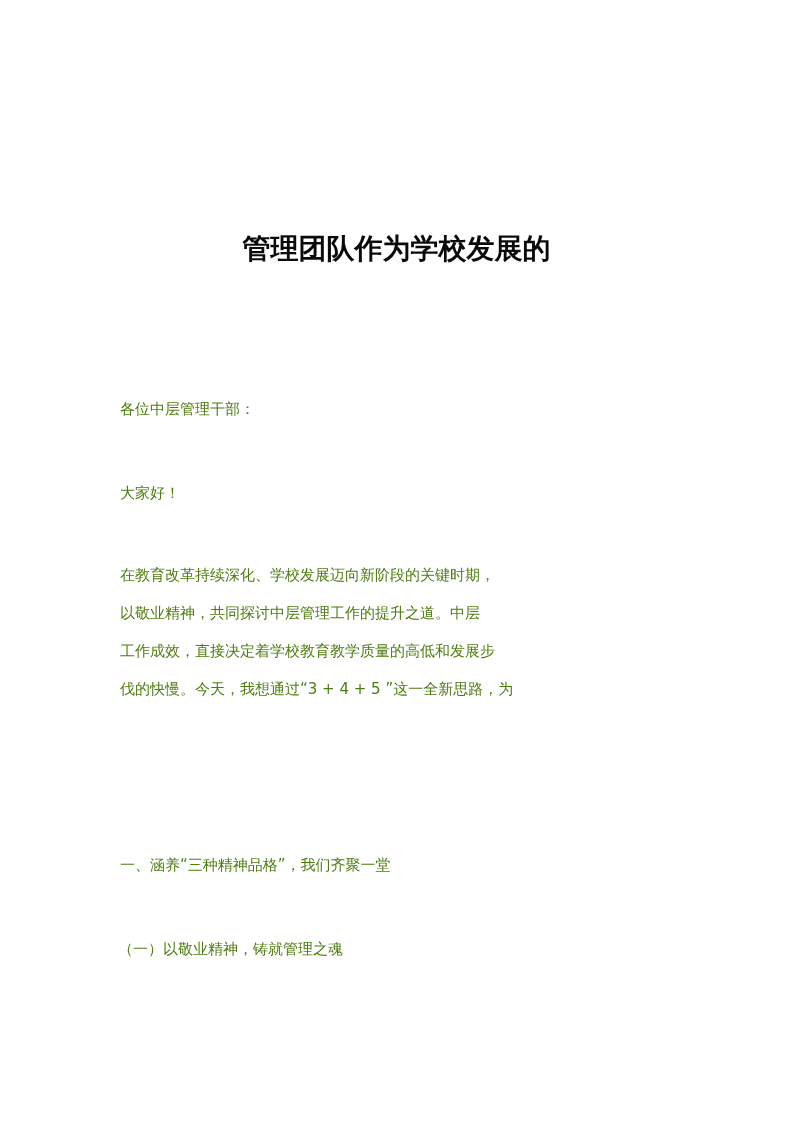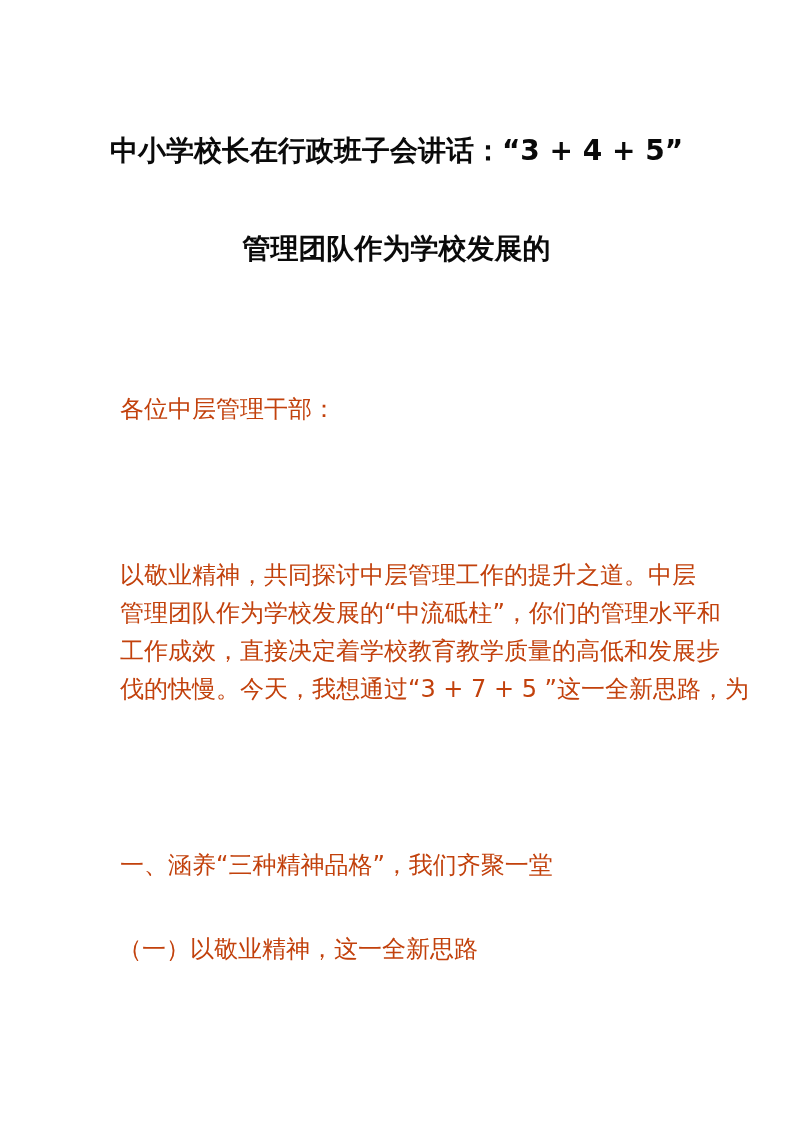--- a/index.html
+++ b/index.html
@@ -32,42 +32,42 @@
       letter-spacing: 0px;
       white-space: nowrap;
       color: #0a0a0a;
     }
     .title-1 { top: 132px; }
     .title-2 { top: 230px; }
     .body-block {
       position: absolute;
       left: 120px;
       width: 560px;
-      font-size: 24px;
+      font-size: 15px;
       line-height: 38px;
-      color: #c2410c;
+      color: #4d7c0f;
     }
     .salutation { top: 390px; }
     .greeting { top: 474px; }
     .paragraph { top: 556px; }
     .paragraph .line { display: block; white-space: nowrap; }
     .heading-1 { top: 846px; }
     .heading-2 { top: 930px; left: 118px; }
   </style>
 </head>
 <body>
 
 <div class="page">
-  <div class="title-line title-1">中小学校长在行政班子会讲话：“3 + 4 + 5”</div>
   <div class="title-line title-2">管理团队作为学校发展的</div>
 
   <div class="body-block salutation">各位中层管理干部：</div>
+  <div class="body-block greeting">大家好！</div>
 
   <div class="body-block paragraph">
+    <span class="line">在教育改革持续深化、学校发展迈向新阶段的关键时期，</span>
     <span class="line">以敬业精神，共同探讨中层管理工作的提升之道。中层</span>
-    <span class="line">管理团队作为学校发展的“中流砥柱”，你们的管理水平和</span>
     <span class="line">工作成效，直接决定着学校教育教学质量的高低和发展步</span>
-    <span class="line">伐的快慢。今天，我想通过“3 + 7 + 5 ”这一全新思路，为</span>
+    <span class="line">伐的快慢。今天，我想通过“3 + 4 + 5 ”这一全新思路，为</span>
   </div>
 
   <div class="body-block heading-1">一、涵养“三种精神品格”，我们齐聚一堂</div>
-  <div class="body-block heading-2">（一）以敬业精神，这一全新思路</div>
+  <div class="body-block heading-2">（一）以敬业精神，铸就管理之魂</div>
 </div>
 
 </body></html>

